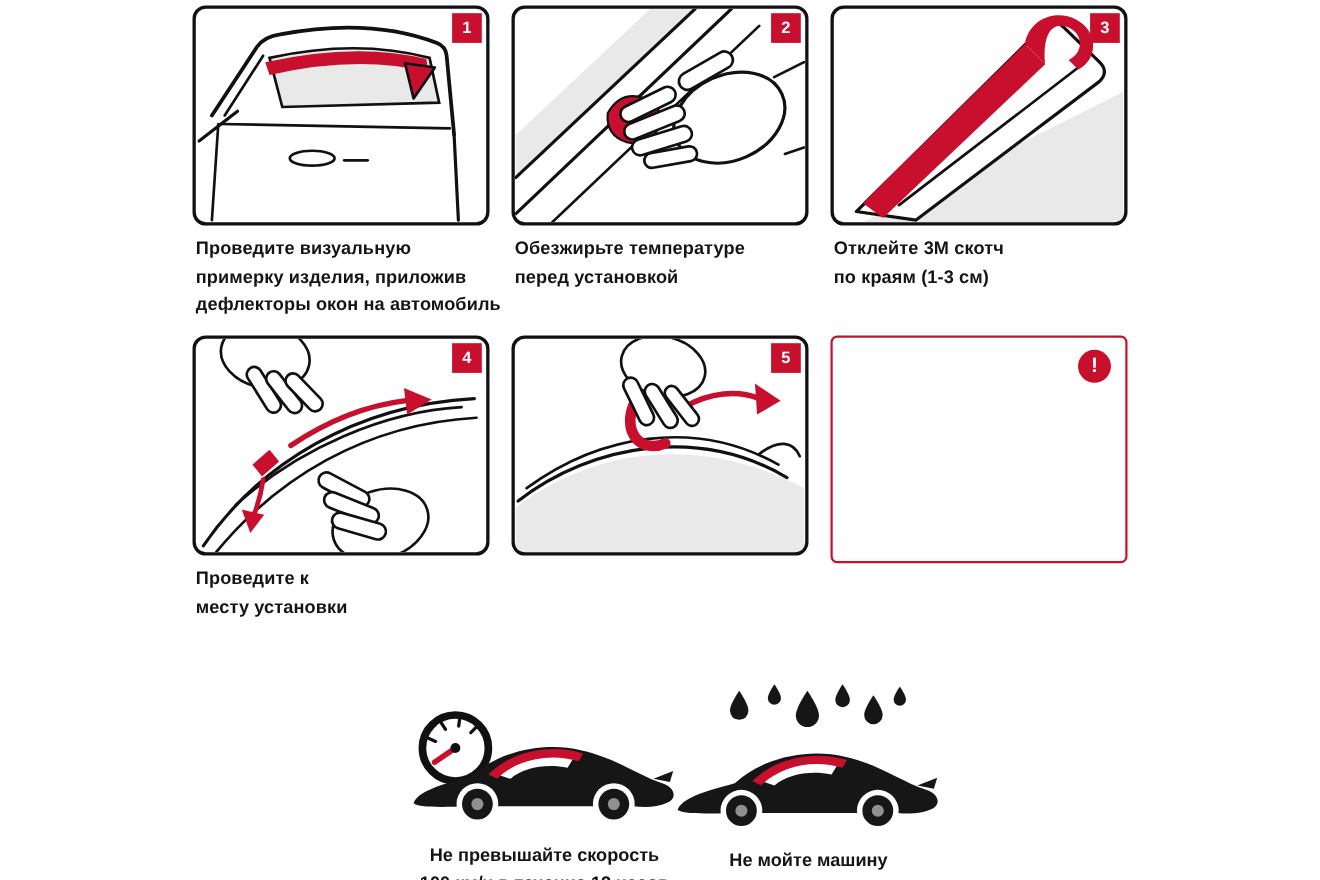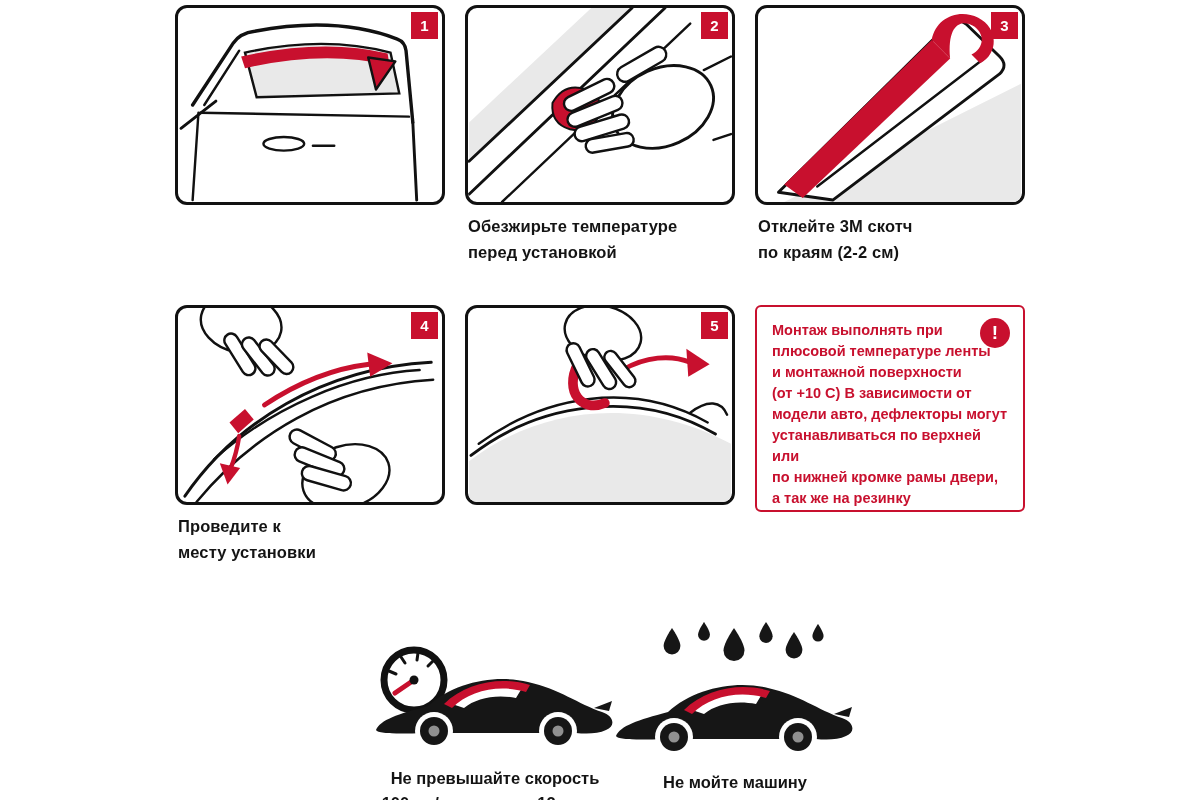--- a/index.html
+++ b/index.html
@@ -54,20 +54,23 @@
       <path class="af" d="M64 50 Q150 31 215 47 L217 59 Q150 43 68 62 Z"></path>
       <path class="af" stroke="#111" stroke-width="2.5" stroke-linejoin="round" d="M195 51 L223 55 L203 84 Z"></path>
       <path class="ln" stroke-width="2.5" d="M22 108 L237 112"></path>
       <path class="ln" stroke-width="3" d="M241 118 L245 198"></path>
       <path class="ln" stroke-width="2.5" d="M20 108 L14 198"></path>
       <ellipse class="fw" cx="108" cy="140" rx="21" ry="7" stroke-width="2.5"></ellipse>
       <path class="ln" stroke-width="2.5" d="M138 142 L160 142"></path>
     </svg>
     <div class="badge">1</div>
   </div>
+  <p class="caption" style="left:178px; top:214px;">Проведите визуальную
+примерку изделия, приложив
+дефлекторы окон на автомобиль</p>
 
   <div class="panel" style="left:465px; top:5px;">
     <svg viewBox="0 0 270 200">
       <path class="fg" d="M0 118 L126 0 L166 0 L0 156 Z"></path>
       <path class="ln" stroke-width="3" d="M0 158 L168 0"></path>
       <path class="ln" stroke-width="3" d="M0 192 L202 0"></path>
       <path class="ln" stroke-width="2.5" d="M34 200 L228 16"></path>
       <path class="af" stroke="#111" stroke-width="2" d="M86 98 Q98 76 121 84 Q140 91 133 112 Q126 130 104 125 Q84 119 86 98 Z"></path>
       <ellipse class="fw" cx="200" cy="102" rx="54" ry="40" stroke-width="3" transform="rotate(-24 200 102)"></ellipse>
       <rect class="fw" x="96" y="82" width="56" height="15" rx="7.5" stroke-width="2.5" transform="rotate(-26 124 90)"></rect>
@@ -86,21 +89,21 @@
     <svg viewBox="0 0 270 200">
       <path class="fg" d="M270 78 L270 200 L26 200 Z"></path>
       <path class="fw" stroke-width="3" d="M20 190 L194 18 Q204 8 214 17 L248 50 Q257 59 248 68 L76 198 Z"></path>
       <path class="ln" stroke-width="2.5" d="M60 184 L232 52"></path>
       <path class="af" d="M26 182 L178 33 L197 52 L45 196 Z"></path>
       <path class="af" d="M178 33 C 182 10 206 0 226 10 C 247 21 247 47 228 57 L 219 48 C 233 41 233 25 220 18 C 206 11 194 20 197 52 Z"></path>
     </svg>
     <div class="badge">3</div>
   </div>
   <p class="caption" style="left:758px; top:214px;">Отклейте 3М скотч
-по краям (2-2 см)</p>
+по краям (1-3 см)</p>
 
   <div class="panel" style="left:175px; top:305px;">
     <svg viewBox="0 0 270 200">
       <path class="ln" stroke-width="3" d="M6 194 C 58 118 148 62 260 56"></path>
       <path class="ln" stroke-width="2.5" d="M18 200 C 74 132 156 80 262 74"></path>
       <path class="ln" stroke-width="2.5" d="M36 156 C 96 102 176 68 248 64"></path>
       <path class="as" stroke-width="5" d="M88 100 C 124 76 162 62 196 58"></path>
       <path class="af" d="M194 46 L220 57 L197 71 Z"></path>
       <path class="af" d="M52 118 L68 104 L77 115 L61 129 Z"></path>
       <path class="as" stroke-width="4.5" d="M62 132 C 60 146 57 156 53 166"></path>
@@ -133,28 +136,20 @@
       <rect class="fw" x="122" y="42" width="46" height="14" rx="7" stroke-width="2.5" transform="rotate(58 128 48)"></rect>
       <rect class="fw" x="140" y="44" width="44" height="13" rx="6.5" stroke-width="2.5" transform="rotate(52 146 50)"></rect>
     </svg>
     <div class="badge">5</div>
   </div>
 
   <aside class="warning">
     <div class="warning-icon">
       <span>!</span>
     </div>
-    <p>Монтаж выполнять при
-плюсовой температуре ленты
-и монтажной поверхности
-(от +10 С) В зависимости от
-модели авто, дефлекторы могут
-устанавливаться по верхней или
-по нижней кромке рамы двери,
-а так же на резинку</p>
   </aside>
 
   <section class="note" style="left:362px; top:636px; width:266px;">
     <svg viewBox="0 0 266 126" width="266" height="126">
       <g transform="translate(52,44)">
         <circle class="fw" r="30" stroke-width="7"></circle>
         <g class="ln" stroke-width="3">
           <path d="M-25 -9 L-18 -6"></path>
           <path d="M-13 -23 L-9 -17"></path>
           <path d="M4 -27 L3 -20"></path>

